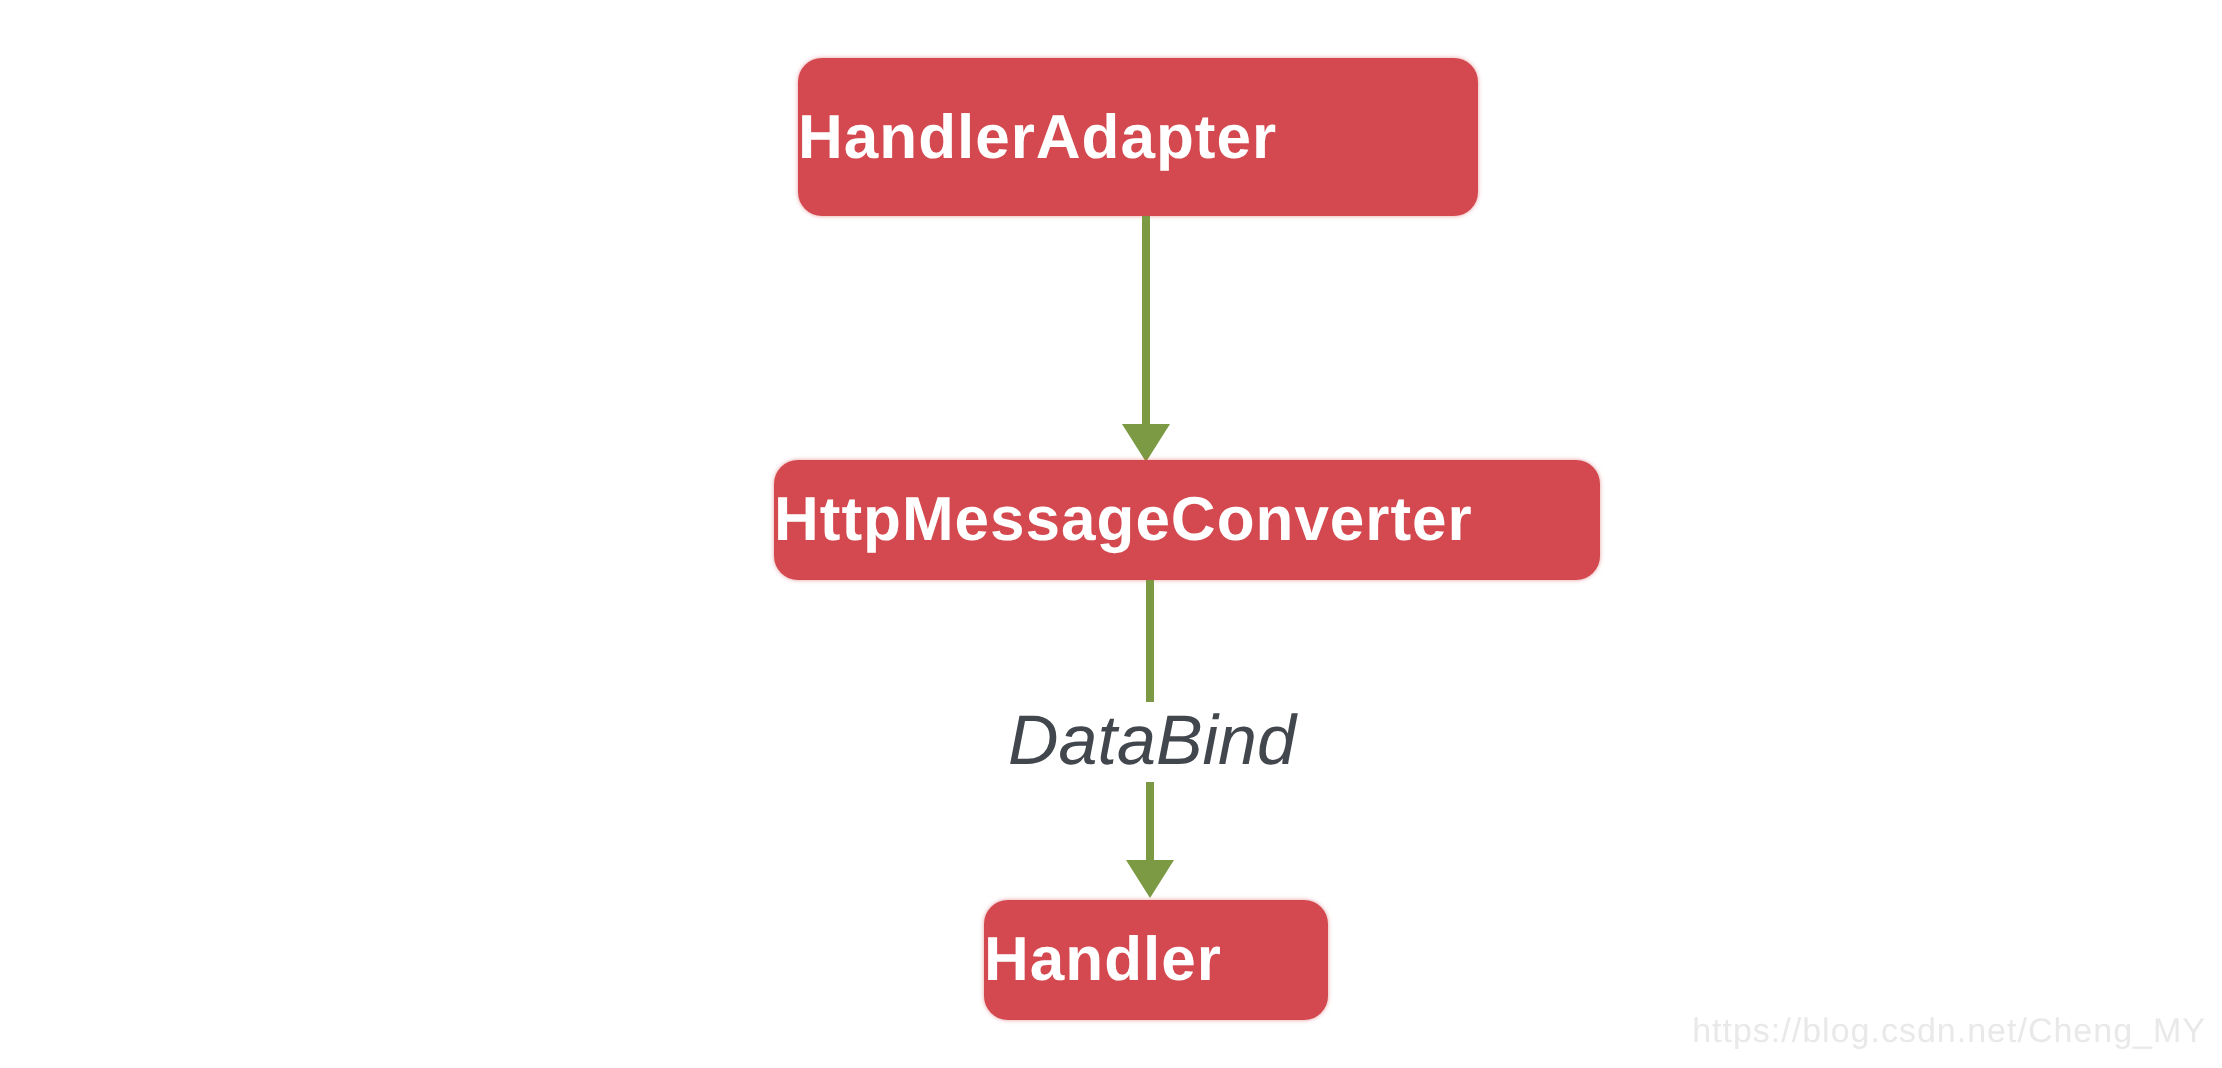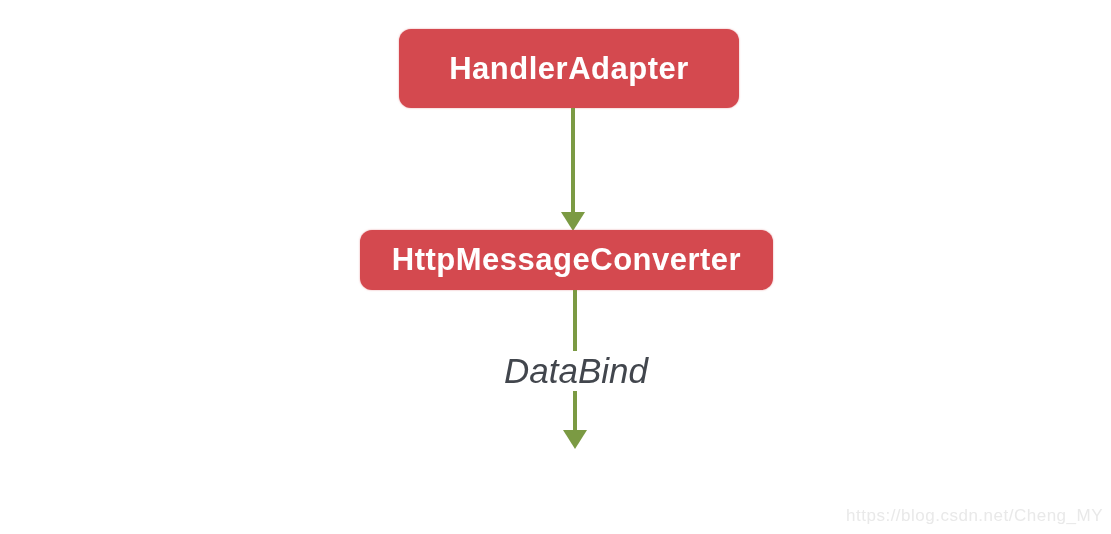--- a/index.html
+++ b/index.html
@@ -15,21 +15,21 @@
     position:relative;
     width:1111px;height:534px;
     background:var(--bg);
     overflow:hidden;
     font-family:"Liberation Sans", sans-serif;
   }
   .node{
     position:absolute;
     background:var(--node-fill);
     border-radius:12px;
-    display:flex;align-items:center;justify-content:center;
+    display:flex;align-items:center;justify-content:flex-start;
     box-shadow:0 0 2px rgba(212,73,79,.55);
   }
   .node-label{
     color:var(--node-text);
     font-weight:bold;
     font-size:31px;
     letter-spacing:.5px;
     white-space:nowrap;
   }
   .vline{
@@ -69,24 +69,27 @@
 
 <div id="canvas">
 
   <div class="node" style="left:399px;top:29px;width:340px;height:79px;">
     <span class="node-label">HandlerAdapter</span>
   </div>
 
   <div class="vline" style="left:571px;top:108px;height:106px;"></div>
   <div class="arrowhead" style="left:561px;top:212px;"></div>
 
-  <div class="node" style="left:360px;top:230px;width:413px;height:60px;">
+  <div class="node" style="left:387px;top:230px;width:413px;height:60px;">
     <span class="node-label">HttpMessageConverter</span>
   </div>
 
   <div class="vline" style="left:573px;top:290px;height:142px;"></div>
   <div class="edge-label" style="left:576px;top:351px;">DataBind</div>
   <div class="arrowhead" style="left:563px;top:430px;"></div>
 
+  <div class="node" style="left:492px;top:450px;width:172px;height:60px;">
+    <span class="node-label">Handler</span>
+  </div>
 
   <div class="watermark">https://blog.csdn.net/Cheng_MY</div>
 
 </div>
 
 </body></html>

